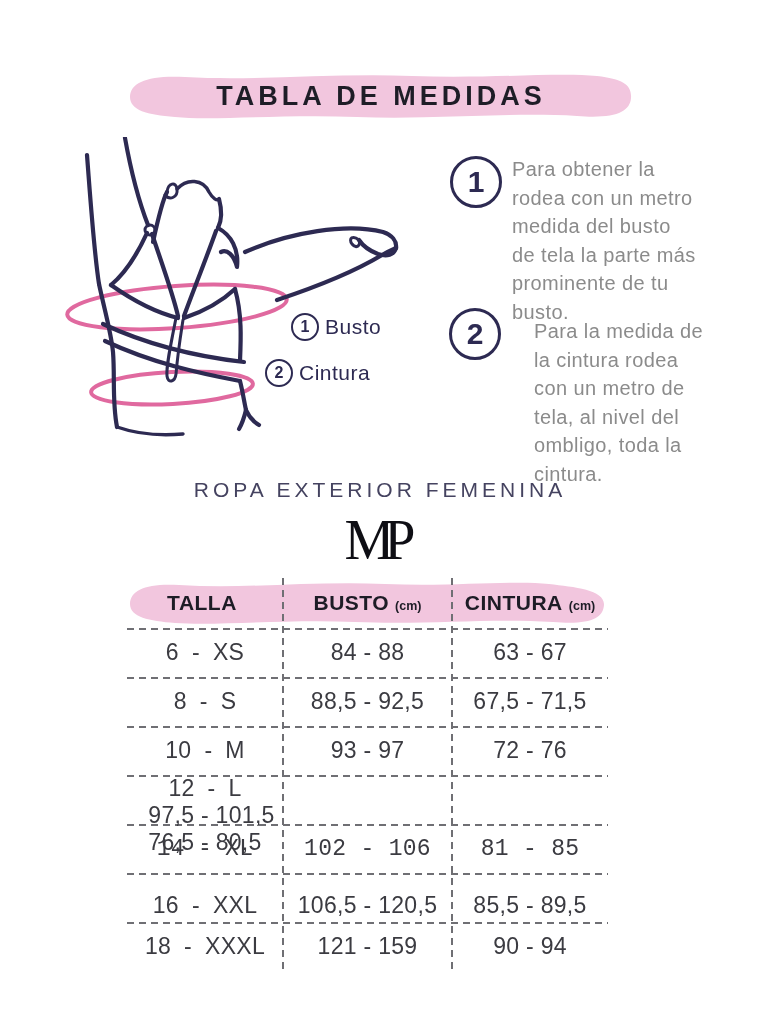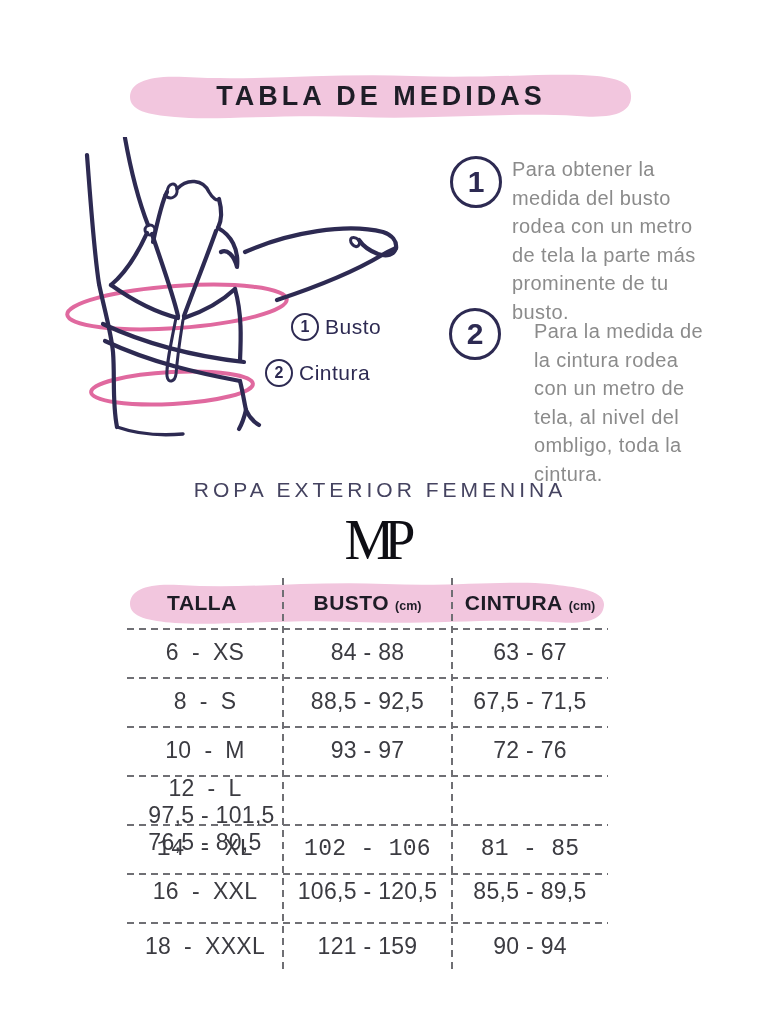--- a/index.html
+++ b/index.html
@@ -102,22 +102,22 @@
     <span class="lbl">Busto</span>
   </div>
   <div class="diagram-label" style="left:265px;top:359px;">
     <span class="num-circle-sm">2</span>
     <span class="lbl">Cintura</span>
   </div>
 
   <div class="num-circle-lg" style="left:450px;top:156px;">1</div>
   <div class="instruction-text" style="left:512px;top:155px;">
     <div>Para obtener la</div>
+    <div>rodea con un metro</div>
     <div>medida del busto</div>
-    <div>rodea con un metro</div>
     <div>de tela la parte más</div>
     <div>prominente de tu</div>
     <div>busto.</div>
   </div>
 
   <div class="num-circle-lg" style="left:449px;top:308px;">2</div>
   <div class="instruction-text" style="left:534px;top:317px;">
     <div>Para la medida de</div>
     <div>la cintura rodea</div>
     <div>con un metro de</div>
@@ -199,21 +199,21 @@
     </div>
     <div class="trow" style="top:246px;font-family:Liberation Mono, monospace;">
       <div class="td talla c1">
           <span>14</span>
           <span class="dash">-</span>
           <span>XL</span>
         </div>
       <div class="td c2">102 - 106</div>
       <div class="td c3">81 - 85</div>
     </div>
-    <div class="trow" style="top:289px;">
+    <div class="trow" style="top:303px;">
       <div class="td talla c1">
           <span>16</span>
           <span class="dash">-</span>
           <span>XXL</span>
         </div>
       <div class="td c2">106,5 - 120,5</div>
       <div class="td c3">85,5 - 89,5</div>
     </div>
     <div class="trow" style="top:344px;">
       <div class="td talla c1">

